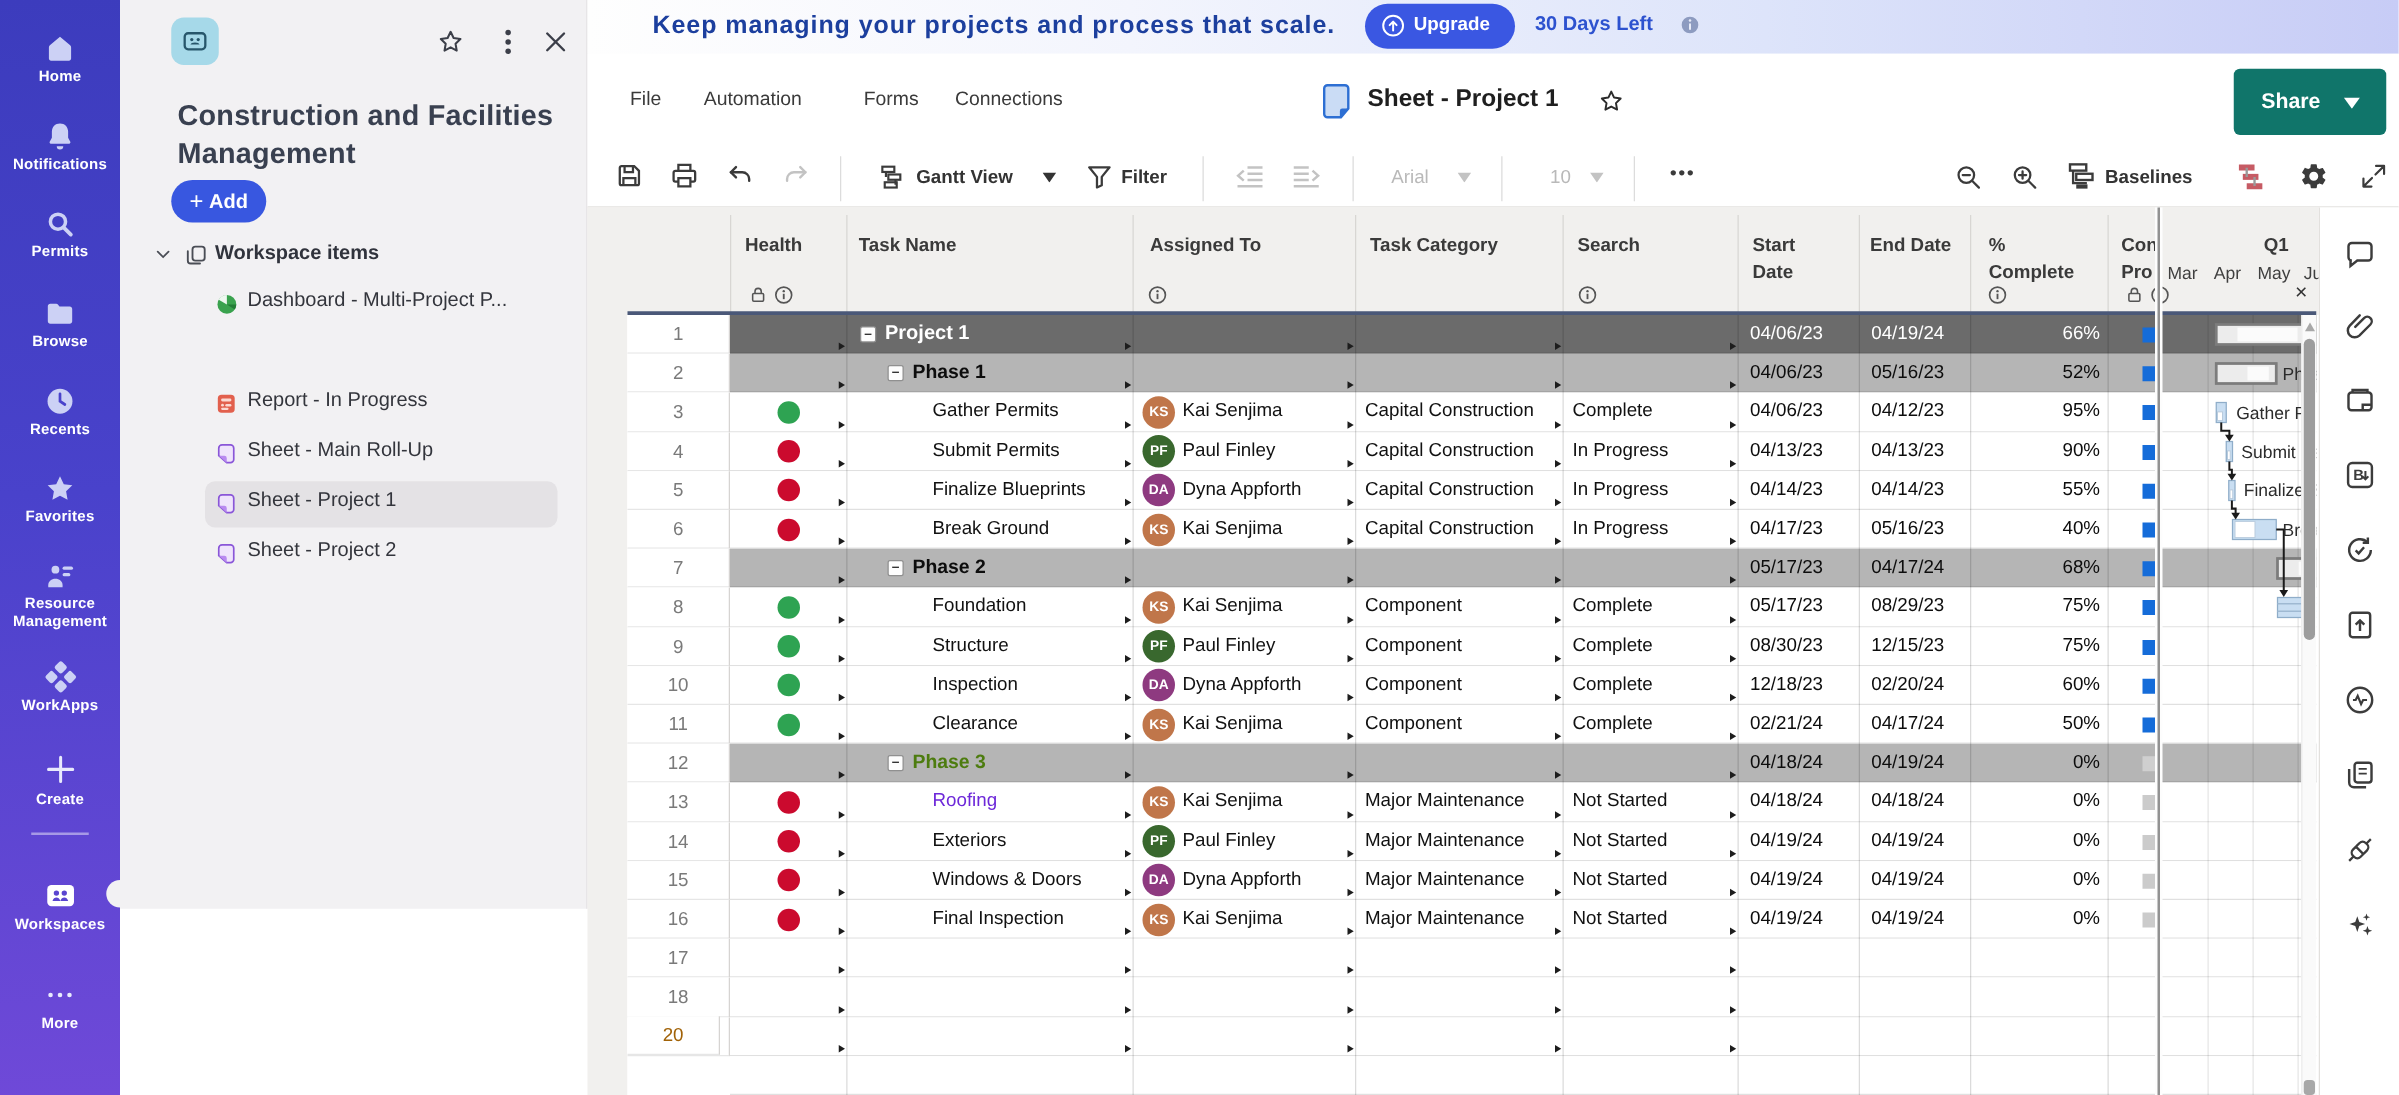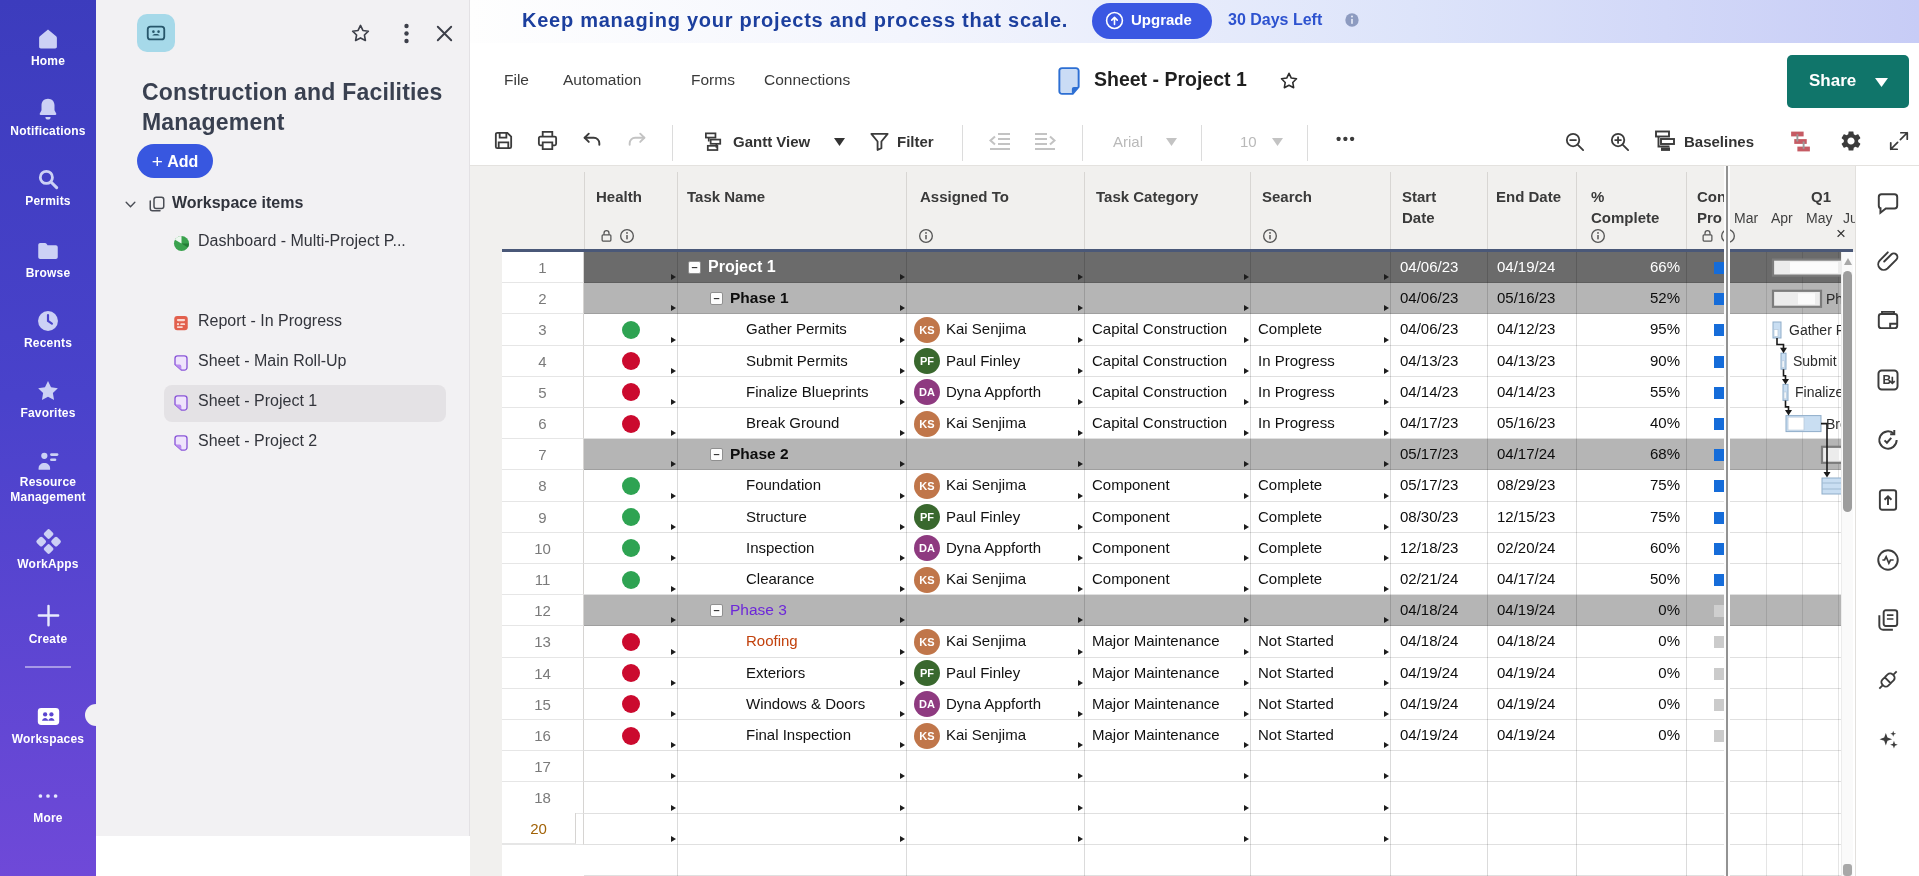--- a/index.html
+++ b/index.html
@@ -5,21 +5,21 @@
 *{box-sizing:border-box;margin:0;padding:0}
 html,body{width:1919px;height:876px;overflow:hidden;font-family:"Liberation Sans",sans-serif;background:#fff}
 .abs{position:absolute}
 #scene{position:relative;width:1919px;height:876px;overflow:hidden}
 
 #nav{left:0;top:0;width:96px;height:876px;background:linear-gradient(178deg,#3c3cbd 0%,#4942cb 45%,#6f49d8 100%);color:#fff}
 .navitem{position:absolute;width:96px;text-align:center}
 .navlab{font-size:12px;font-weight:bold;color:#fff;letter-spacing:.2px}
 .navic{display:block;margin:0 auto}
 
-#side{left:96px;top:0;width:374px;height:836px;background:#f2f1f3;border-right:1px solid #e3e1e4}
+#side{left:96px;top:0;width:374px;height:727px;background:#f2f1f3;border-right:1px solid #e3e1e4}
 #wstile{left:41px;top:14px;width:38px;height:38px;border-radius:10px;background:#a6d9e9}
 #sidetitle{left:46px;top:77px;width:330px;font-size:23px;font-weight:bold;color:#394050;line-height:30px;letter-spacing:.2px}
 #addbtn{left:41px;top:144px;width:76px;height:34px;border-radius:17px;background:#3857e0;color:#fff;font-size:16px;font-weight:bold;line-height:34px;text-align:center}
 .treerow{position:absolute;left:0;width:374px;height:40px}
 .treetxt{position:absolute;left:102px;top:9px;font-size:16px;color:#33353c;white-space:nowrap}
 .treeic{position:absolute;left:76px;top:11px}
 #selrow{left:68px;top:385px;width:282px;height:37px;border-radius:8px;background:#e4e2e5}
 
 #banner{left:470px;top:0;width:1449px;height:43px;background:linear-gradient(90deg,#fefefe 0%,#f3f5fd 30%,#dde4fa 65%,#c7ccf6 100%)}
 #bannertxt{left:52px;top:9px;font-size:20px;font-weight:bold;color:#1c3f9e;letter-spacing:.75px}
@@ -494,29 +494,29 @@
       <div style="position:absolute;left:444px;top:318px;font-size:15px;color:#111">Kai Senjima</div>
       <div style="position:absolute;left:590px;top:318px;font-size:15px;color:#111">Component</div>
       <div style="position:absolute;left:756px;top:318px;font-size:15px;color:#111">Complete</div>
       <div style="position:absolute;left:898px;top:318px;font-size:15px;color:#0d0d0d">02/21/24</div>
       <div style="position:absolute;left:995px;top:318px;font-size:15px;color:#0d0d0d">04/17/24</div>
       <div style="position:absolute;left:1074px;top:318px;width:104px;font-size:15px;color:#0d0d0d;text-align:right">50%</div>
       <div style="position:absolute;left:1212px;top:322px;width:12px;height:12px;background:#156cd9"></div>
       <div style="position:absolute;left:82px;top:343.2px;width:1269px;height:31.2px;background:#b5b5b5;border-bottom:1px solid rgba(0,0,0,0.12)"></div>
       <div style="position:absolute;left:0;top:343.2px;width:82px;height:31.2px;background:#fff;border-bottom:1px solid #e6e6e6;border-right:1px solid #d6d4d2;color:#7a7a7a;font-size:15px;text-align:center;line-height:31.2px">12</div>
       <div style="position:absolute;left:208px;top:351.7px;width:13px;height:13px;background:#fdfdfd;border:1px solid #909090;border-radius:2px;line-height:11px;text-align:center;font-size:11px;color:#333;font-weight:bold">–</div>
-      <div style="position:absolute;left:228px;top:348.7px;font-size:15.5px;font-weight:normal;color:#6d28d9">Phase 3</div>
+      <div style="position:absolute;left:228px;top:348.7px;font-size:15.5px;font-weight:bold;color:#4d7c0f">Phase 3</div>
       <div style="position:absolute;left:898px;top:349.2px;font-size:15px;color:#0d0d0d">04/18/24</div>
       <div style="position:absolute;left:995px;top:349.2px;font-size:15px;color:#0d0d0d">04/19/24</div>
       <div style="position:absolute;left:1074px;top:349.2px;width:104px;font-size:15px;color:#0d0d0d;text-align:right">0%</div>
       <div style="position:absolute;left:1212px;top:353.2px;width:12px;height:12px;background:#cfcfcf"></div>
       <div style="position:absolute;left:82px;top:374.4px;width:1269px;height:31.2px;background:#ffffff;border-bottom:1px solid rgba(0,0,0,0.12)"></div>
       <div style="position:absolute;left:0;top:374.4px;width:82px;height:31.2px;background:#fff;border-bottom:1px solid #e6e6e6;border-right:1px solid #d6d4d2;color:#7a7a7a;font-size:15px;text-align:center;line-height:31.2px">13</div>
       <div style="position:absolute;left:120px;top:381px;width:18px;height:18px;border-radius:50%;background:#cb0a2e"></div>
-      <div style="position:absolute;left:244px;top:380.4px;font-size:15px;color:#c2410c">Roofing</div>
+      <div style="position:absolute;left:244px;top:380.4px;font-size:15px;color:#6d28d9">Roofing</div>
       <div style="position:absolute;left:412px;top:377px;width:26px;height:26px;border-radius:50%;background:#c0764a;color:#fff;font-size:11px;font-weight:bold;text-align:center;line-height:26px">KS</div>
       <div style="position:absolute;left:444px;top:380.4px;font-size:15px;color:#111">Kai Senjima</div>
       <div style="position:absolute;left:590px;top:380.4px;font-size:15px;color:#111">Major Maintenance</div>
       <div style="position:absolute;left:756px;top:380.4px;font-size:15px;color:#111">Not Started</div>
       <div style="position:absolute;left:898px;top:380.4px;font-size:15px;color:#0d0d0d">04/18/24</div>
       <div style="position:absolute;left:995px;top:380.4px;font-size:15px;color:#0d0d0d">04/18/24</div>
       <div style="position:absolute;left:1074px;top:380.4px;width:104px;font-size:15px;color:#0d0d0d;text-align:right">0%</div>
       <div style="position:absolute;left:1212px;top:384.4px;width:12px;height:12px;background:#cbcbcb"></div>
       <div style="position:absolute;left:82px;top:405.59999999999997px;width:1269px;height:31.2px;background:#ffffff;border-bottom:1px solid rgba(0,0,0,0.12)"></div>
       <div style="position:absolute;left:0;top:405.59999999999997px;width:82px;height:31.2px;background:#fff;border-bottom:1px solid #e6e6e6;border-right:1px solid #d6d4d2;color:#7a7a7a;font-size:15px;text-align:center;line-height:31.2px">14</div>

